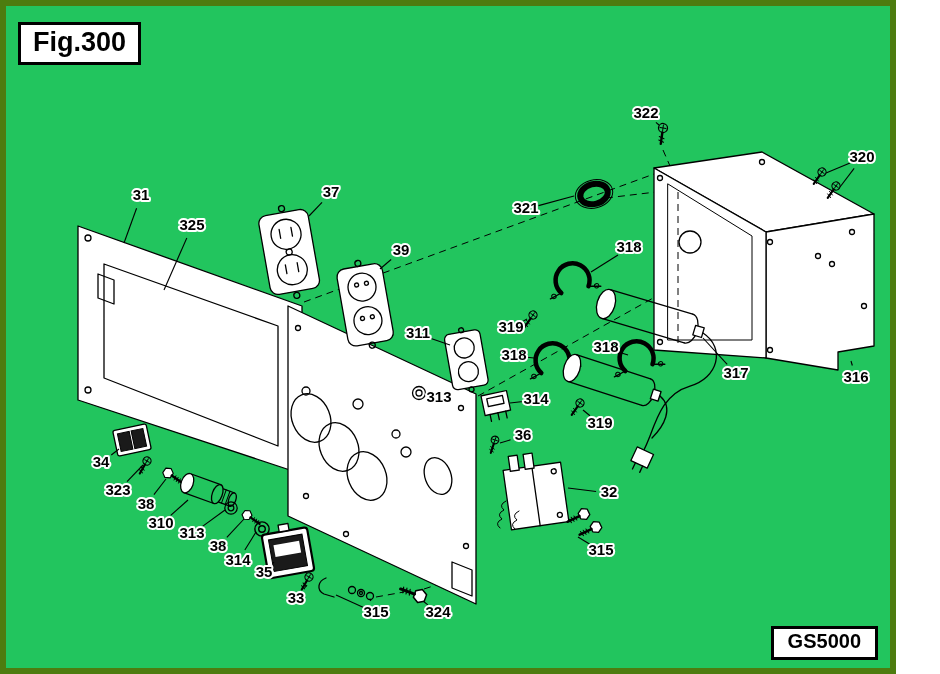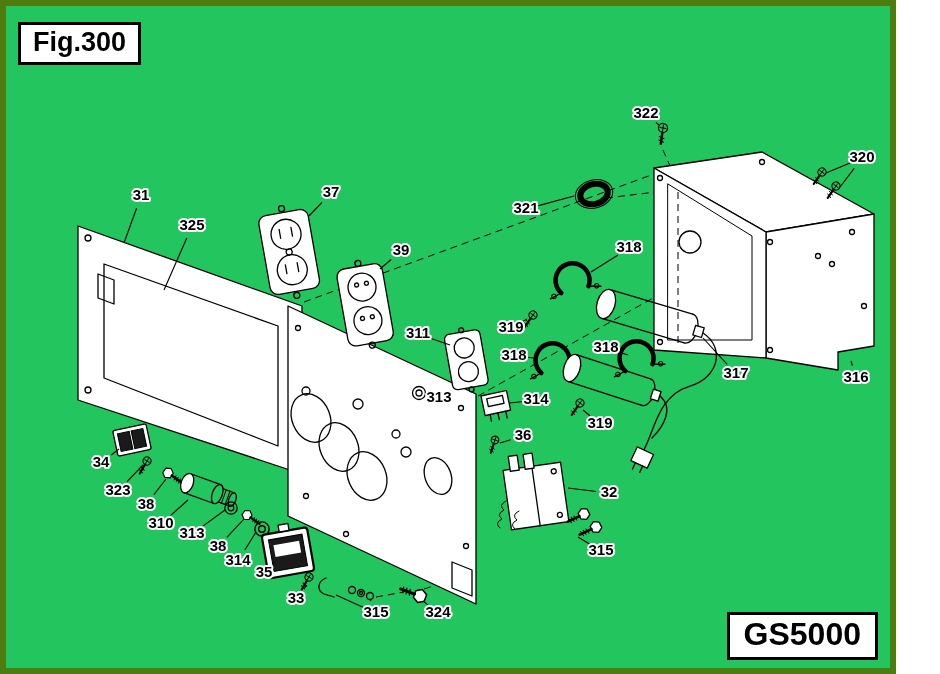--- a/index.html
+++ b/index.html
@@ -16,21 +16,21 @@
     position:absolute;left:12px;top:16px;
     border:3px solid #000;
     padding:2px 12px 4px 12px;
     font-size:27px;font-weight:bold;color:#000;
     background:#fff;z-index:3;
   }
   .model-badge{
     position:absolute;right:12px;bottom:8px;
     border:3px solid #000;
     padding:1px 14px 4px 14px;
-    font-size:32px;font-weight:bold;color:#000;
+    font-size:20px;font-weight:bold;color:#000;
     background:#fff;z-index:3;
   }
   #diagram-svg{position:absolute;left:0;top:0;}
   #diagram-svg .s{stroke:#000;fill:none;stroke-width:1.3;stroke-linejoin:round;stroke-linecap:round;}
   #diagram-svg .sw{stroke:#000;fill:#fff;stroke-width:1.3;stroke-linejoin:round;}
   #diagram-svg .dash{stroke:#000;fill:none;stroke-width:1;stroke-dasharray:7 5;}
   #diagram-svg .thick{stroke-width:4.5;}
   #diagram-svg .thin{stroke-width:1;}
   #diagram-svg .dark{fill:#1a1a1a;stroke:#000;stroke-width:1;}
   #diagram-svg .leader{stroke:#000;stroke-width:1.1;}

